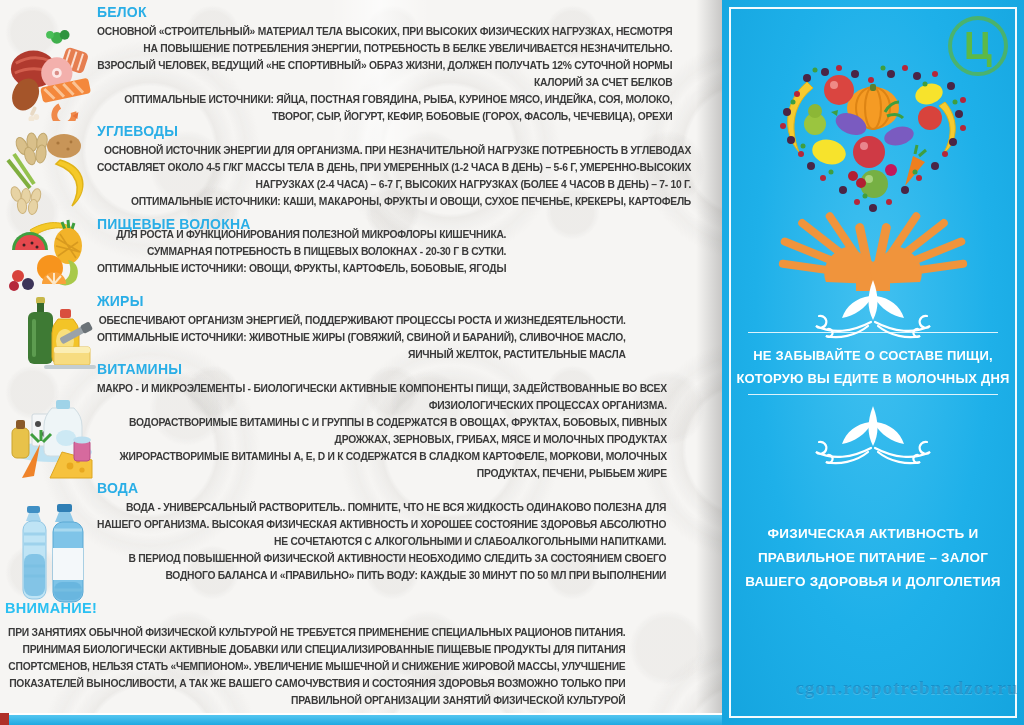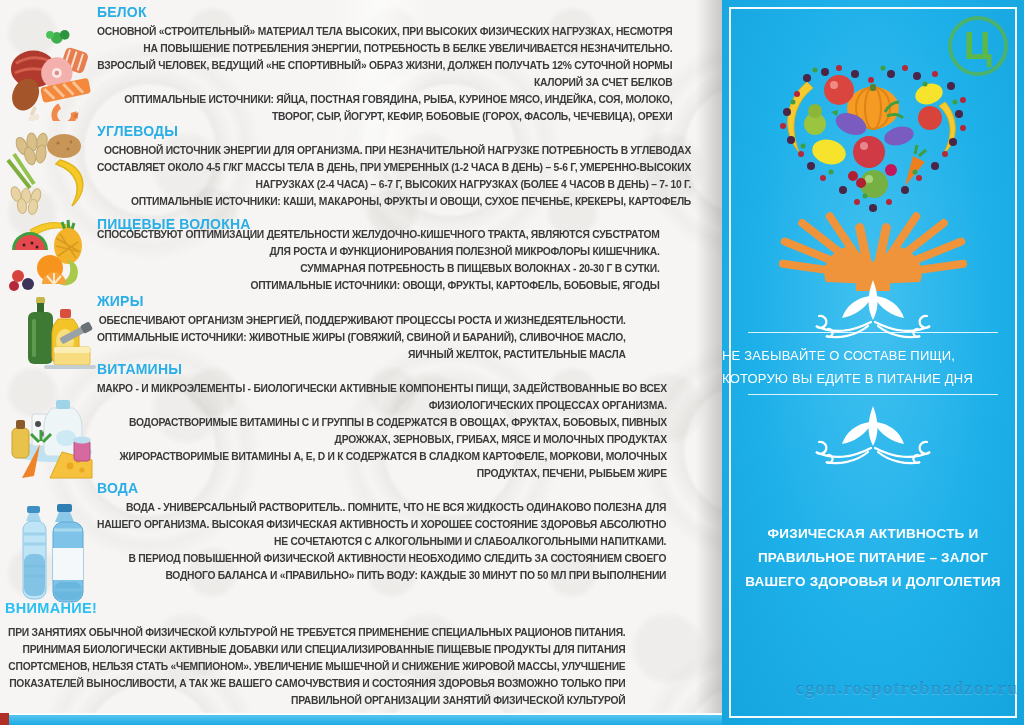--- a/index.html
+++ b/index.html
@@ -54,21 +54,21 @@
     border-radius:50%;display:flex;align-items:center;justify-content:center;
     font-size:38px;font-weight:bold;color:#5cb947;}
   .heart{position:absolute;left:50%;top:56px;transform:translateX(-50%);width:212px;height:168px;}
   .hands{position:absolute;left:50%;top:196px;transform:translateX(-50%);width:230px;height:95px;}
   .flourish{position:absolute;left:50%;transform:translateX(-50%);width:170px;height:64px;}
   .f1{top:276px}
   .f2{top:402px}
   .sep{position:absolute;left:26px;right:26px;height:1px;background:rgba(255,255,255,.85);}
   .sep1{top:332px}
   .sep2{top:394px}
-  .reminder{position:absolute;top:344px;left:0;width:100%;color:#fff;font-weight:normal;
+  .reminder{position:absolute;top:344px;left:0;width:100%;text-align:center;color:#fff;font-weight:bold;
     font-size:13px;letter-spacing:.2px;}
   .reminder .b-line{height:23px;line-height:23px;}
   .slogan{position:absolute;top:486px;left:0;width:100%;text-align:center;color:#fff;font-weight:bold;
     font-size:13.5px;letter-spacing:.2px;margin-top:36px;}
   .slogan .b-line{height:24px;line-height:24px;}
   .watermark{position:absolute;bottom:26px;left:0;width:100%;text-align:center;
     font-family:"Liberation Serif",serif;font-weight:bold;font-size:19px;letter-spacing:1px;
     color:rgba(10,100,160,.38);text-shadow:0 1px 0 rgba(255,255,255,.18);padding-left:34px;}
   .defs-holder{position:absolute;width:0;height:0;overflow:hidden;}
 </style>
@@ -222,21 +222,20 @@
     <div class="sec-h" id="h-1">УГЛЕВОДЫ</div>
     <div class="sec-b" id="b-1">
         <div class="b-line">ОСНОВНОЙ ИСТОЧНИК ЭНЕРГИИ ДЛЯ ОРГАНИЗМА. ПРИ НЕЗНАЧИТЕЛЬНОЙ НАГРУЗКЕ ПОТРЕБНОСТЬ В УГЛЕВОДАХ</div>
         <div class="b-line">СОСТАВЛЯЕТ ОКОЛО 4-5 Г/КГ МАССЫ ТЕЛА В ДЕНЬ, ПРИ УМЕРЕННЫХ (1-2 ЧАСА В ДЕНЬ) – 5-6 Г, УМЕРЕННО-ВЫСОКИХ</div>
         <div class="b-line">НАГРУЗКАХ (2-4 ЧАСА) – 6-7 Г, ВЫСОКИХ НАГРУЗКАХ (БОЛЕЕ 4 ЧАСОВ В ДЕНЬ) – 7- 10 Г.</div>
         <div class="b-line">ОПТИМАЛЬНЫЕ ИСТОЧНИКИ: КАШИ, МАКАРОНЫ, ФРУКТЫ И ОВОЩИ, СУХОЕ ПЕЧЕНЬЕ, КРЕКЕРЫ, КАРТОФЕЛЬ</div>
       </div>
 
     <div class="sec-h" id="h-2">ПИЩЕВЫЕ ВОЛОКНА</div>
     <div class="sec-b" id="b-2">
-        <div class="b-line">СПОСОБСТВУЮТ ОПТИМИЗАЦИИ ДЕЯТЕЛЬНОСТИ ЖЕЛУДОЧНО-КИШЕЧНОГО ТРАКТА, ЯВЛЯЮТСЯ  СУБСТРАТОМ</div>
         <div class="b-line">ДЛЯ РОСТА И ФУНКЦИОНИРОВАНИЯ ПОЛЕЗНОЙ МИКРОФЛОРЫ КИШЕЧНИКА.</div>
         <div class="b-line">СУММАРНАЯ ПОТРЕБНОСТЬ В ПИЩЕВЫХ ВОЛОКНАХ - 20-30 Г В СУТКИ.</div>
         <div class="b-line">ОПТИМАЛЬНЫЕ ИСТОЧНИКИ: ОВОЩИ, ФРУКТЫ, КАРТОФЕЛЬ, БОБОВЫЕ, ЯГОДЫ</div>
       </div>
 
     <div class="sec-h" id="h-3">ЖИРЫ</div>
     <div class="sec-b" id="b-3">
         <div class="b-line">ОБЕСПЕЧИВАЮТ ОРГАНИЗМ ЭНЕРГИЕЙ, ПОДДЕРЖИВАЮТ ПРОЦЕССЫ РОСТА И ЖИЗНЕДЕЯТЕЛЬНОСТИ.</div>
         <div class="b-line">ОПТИМАЛЬНЫЕ ИСТОЧНИКИ: ЖИВОТНЫЕ ЖИРЫ (ГОВЯЖИЙ, СВИНОЙ И БАРАНИЙ), СЛИВОЧНОЕ МАСЛО,</div>
         <div class="b-line">ЯИЧНЫЙ ЖЕЛТОК, РАСТИТЕЛЬНЫЕ МАСЛА</div>
@@ -381,21 +380,21 @@
       </g>
     </svg>
 
     <svg class="flourish f1" viewBox="0 0 170 64">
       <use href="#flourish-sym"></use>
     </svg>
 
     <div class="sep sep1"></div>
     <div class="reminder">
         <div class="b-line">НЕ ЗАБЫВАЙТЕ О СОСТАВЕ ПИЩИ,</div>
-        <div class="b-line">КОТОРУЮ ВЫ ЕДИТЕ В ПИТАНИЕ ДНЯ</div>
+        <div class="b-line">КОТОРУЮ ВЫ ЕДИТЕ В МОЛОЧНЫХ ДНЯ</div>
       </div>
     <div class="sep sep2"></div>
 
     <svg class="flourish f2" viewBox="0 0 170 64">
       <use href="#flourish-sym"></use>
     </svg>
 
     <div class="slogan">
         <div class="b-line">ФИЗИЧЕСКАЯ АКТИВНОСТЬ И</div>
         <div class="b-line">ПРАВИЛЬНОЕ ПИТАНИЕ – ЗАЛОГ</div>

